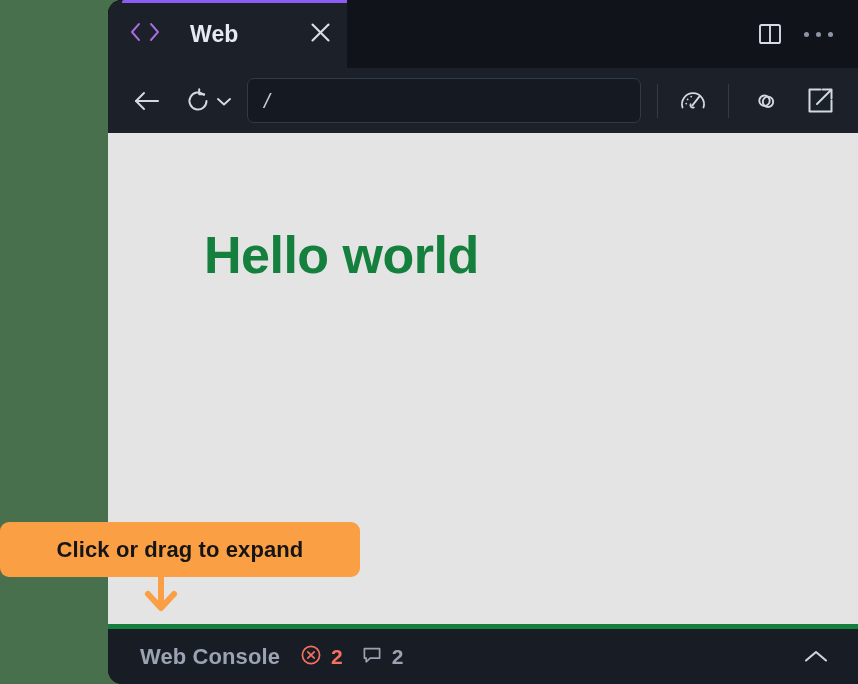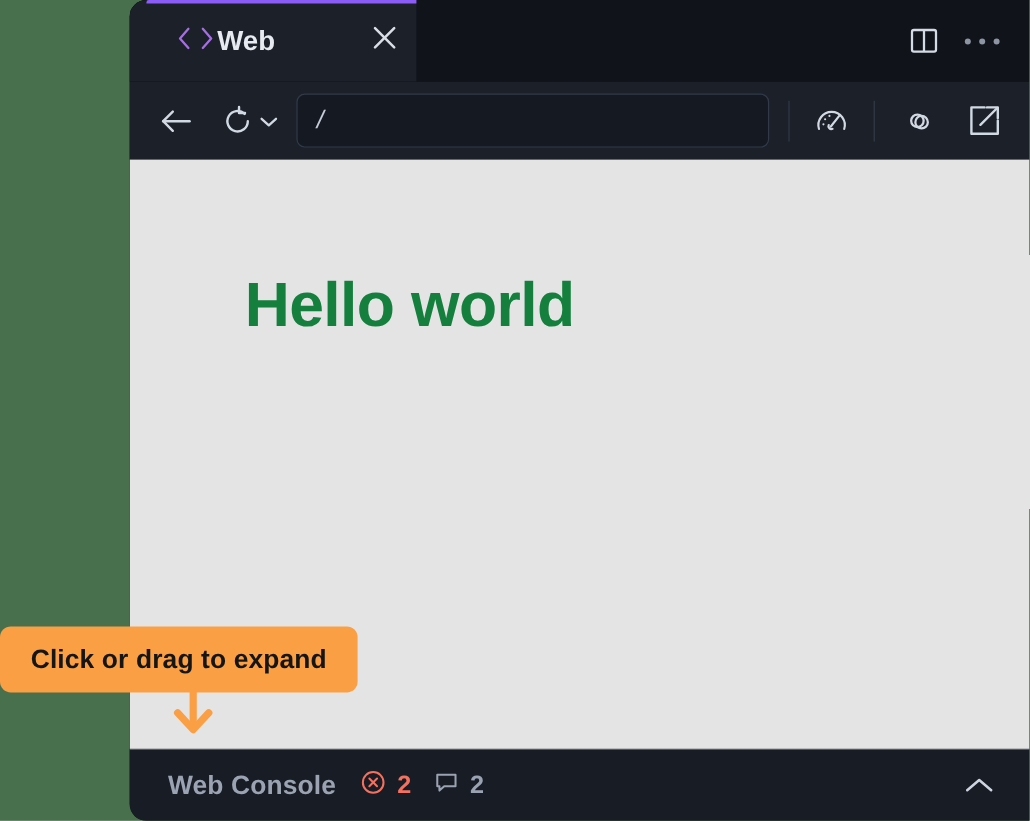--- a/index.html
+++ b/index.html
@@ -41,22 +41,22 @@
     align-items: stretch;
   }
 
   #tab-web {
     position: relative;
     width: 239px;
     background: #1B2029;
     border-top-left-radius: 14px;
     display: flex;
     align-items: center;
-    padding: 0 14px 0 40px;
-    gap: 3px;
+    padding: 0 14px 0 22px;
+    gap: 30px;
   }
   #tab-web::before {
     content: "";
     position: absolute;
     left: 14px;
     right: 0;
     top: 0;
     height: 3px;
     background: #8B5CF6;
     border-top-left-radius: 2px;
@@ -181,21 +181,21 @@
     color: #15803d;
     letter-spacing: -0.5px;
     white-space: nowrap;
   }
 
   
   #console-bar {
     height: 60px;
     flex: 0 0 60px;
     background: #171C25;
-    border-top: 1px solid #15803d;
+    border-top: 5px solid #15803d;
     border-bottom-left-radius: 14px;
     display: flex;
     align-items: center;
     padding: 0 22px 0 32px;
   }
 
   #console-title {
     color: #9BA3B2;
     font-size: 22px;
     font-weight: 700;
@@ -227,21 +227,21 @@
     justify-content: center;
     cursor: pointer;
     padding: 6px;
   }
 
   
   #callout {
     position: absolute;
     left: 0;
     top: 522px;
-    width: 298px;
+    width: 360px;
     height: 55px;
     background: #FB9F44;
     border-top-right-radius: 9px;
     border-bottom-right-radius: 9px;
     border-top-left-radius: 9px;
     border-bottom-left-radius: 9px;
     display: flex;
     align-items: center;
     justify-content: center;
     z-index: 40;

